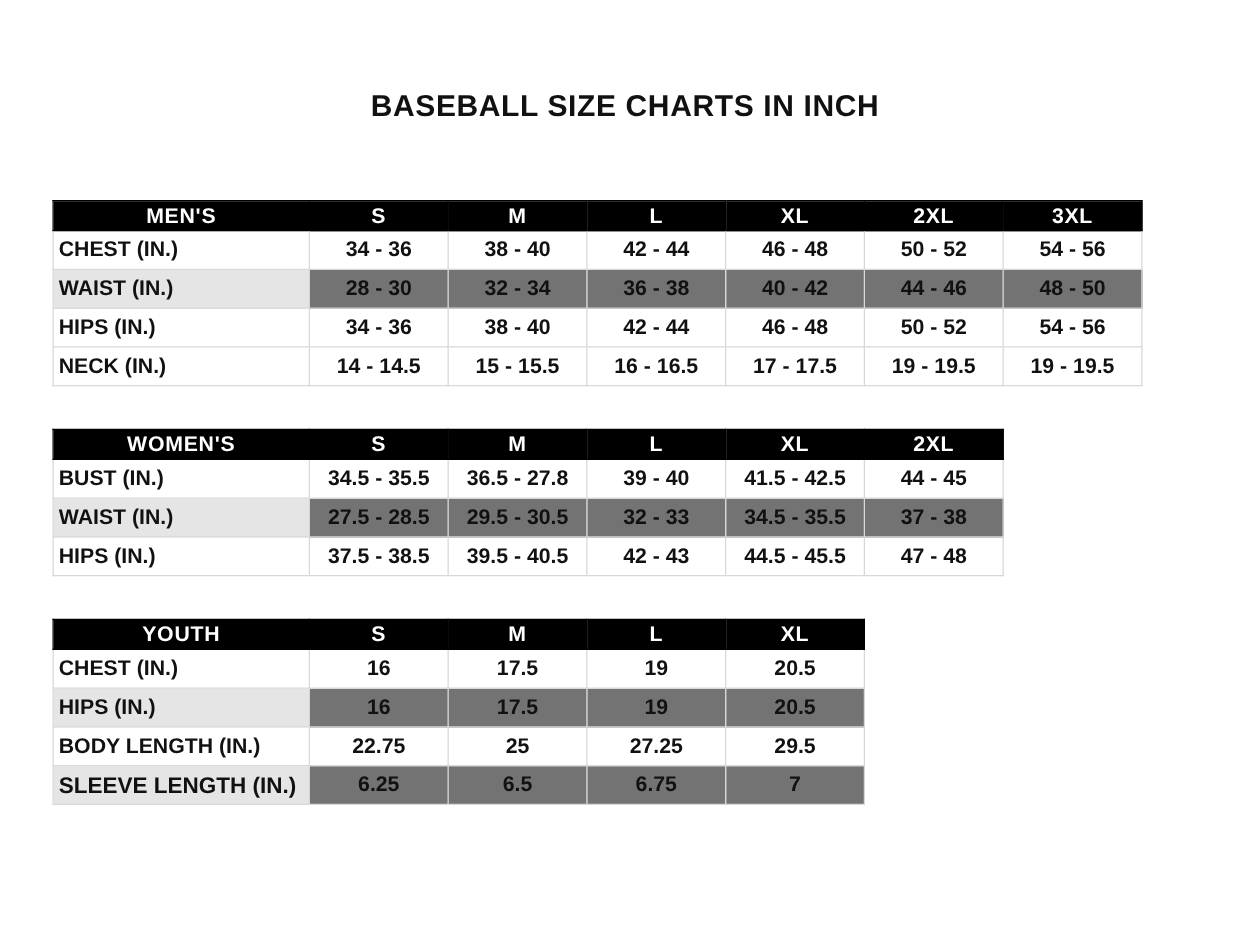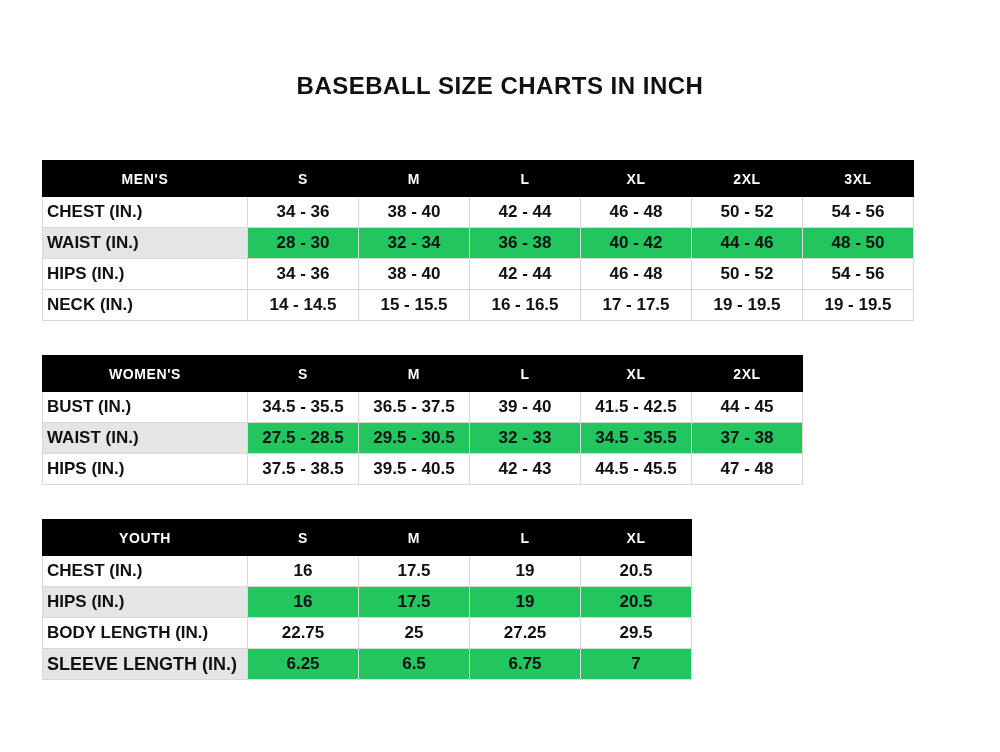--- a/index.html
+++ b/index.html
@@ -51,37 +51,37 @@
     padding: 0 4px;
     box-sizing: border-box;
     white-space: nowrap;
   }
 
   
   table.size-table thead th {
     background: #000000;
     color: #ffffff;
     border: 1px solid #000000;
-    font-size: 14px;
+    font-size: 17px;
     letter-spacing: 0.6px;
-    height: 36px;
+    height: 24px;
   }
   table.size-table thead th.rowlabel-head {
     text-align: center;
   }
 
   
   table.size-table tbody td.rowlabel {
     text-align: left;
     background: #ffffff;
   }
 
   
   table.size-table tbody tr.alt td {
-    background: #22c55e;
+    background: #737373;
   }
   table.size-table tbody tr.alt td.rowlabel {
     background: #e5e5e5;
   }
 
   
   .t-men col.c0 { width: 205px; }
   .t-men col.c { width: 111px; }
 
   .t-women col.c0 { width: 205px; }
@@ -178,21 +178,21 @@
           <th>M</th>
           <th>L</th>
           <th>XL</th>
           <th>2XL</th>
         </tr>
       </thead>
       <tbody>
         <tr>
           <td class="rowlabel">BUST (IN.)</td>
           <td>34.5 - 35.5</td>
-          <td>36.5 - 37.5</td>
+          <td>36.5 - 27.8</td>
           <td>39 - 40</td>
           <td>41.5 - 42.5</td>
           <td>44 - 45</td>
         </tr>
         <tr class="alt">
           <td class="rowlabel">WAIST (IN.)</td>
           <td>27.5 - 28.5</td>
           <td>29.5 - 30.5</td>
           <td>32 - 33</td>
           <td>34.5 - 35.5</td>

